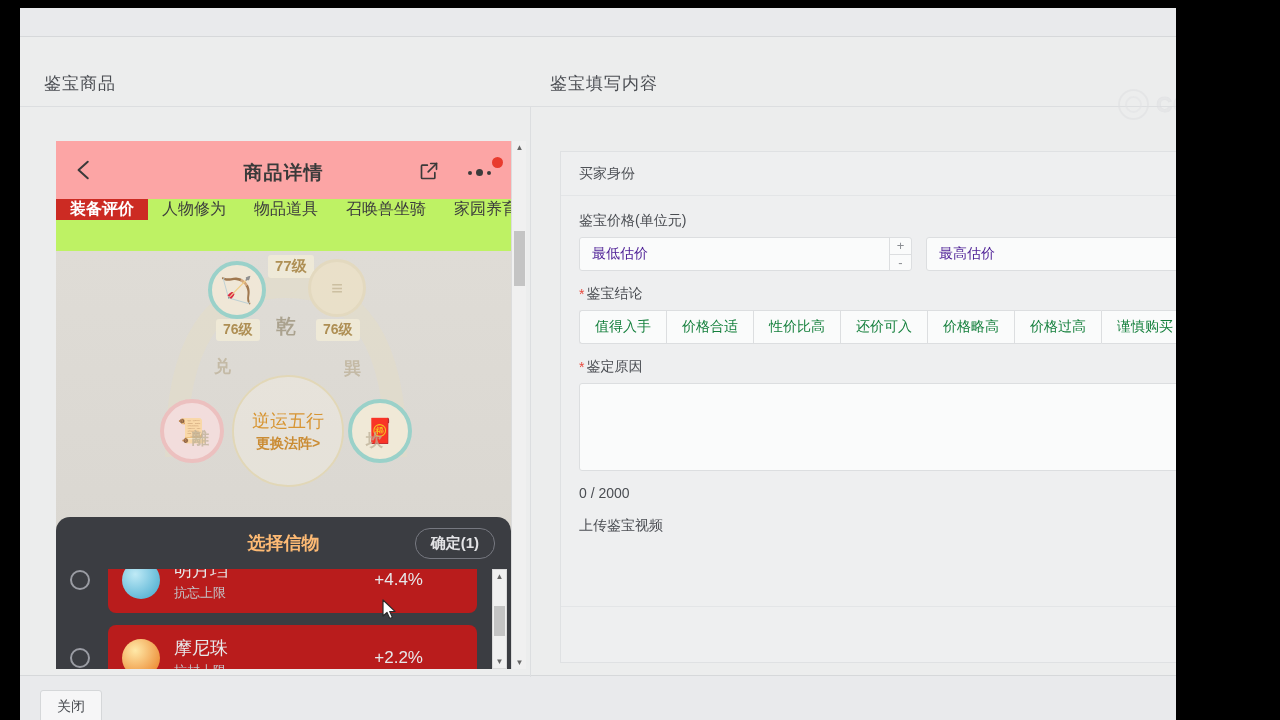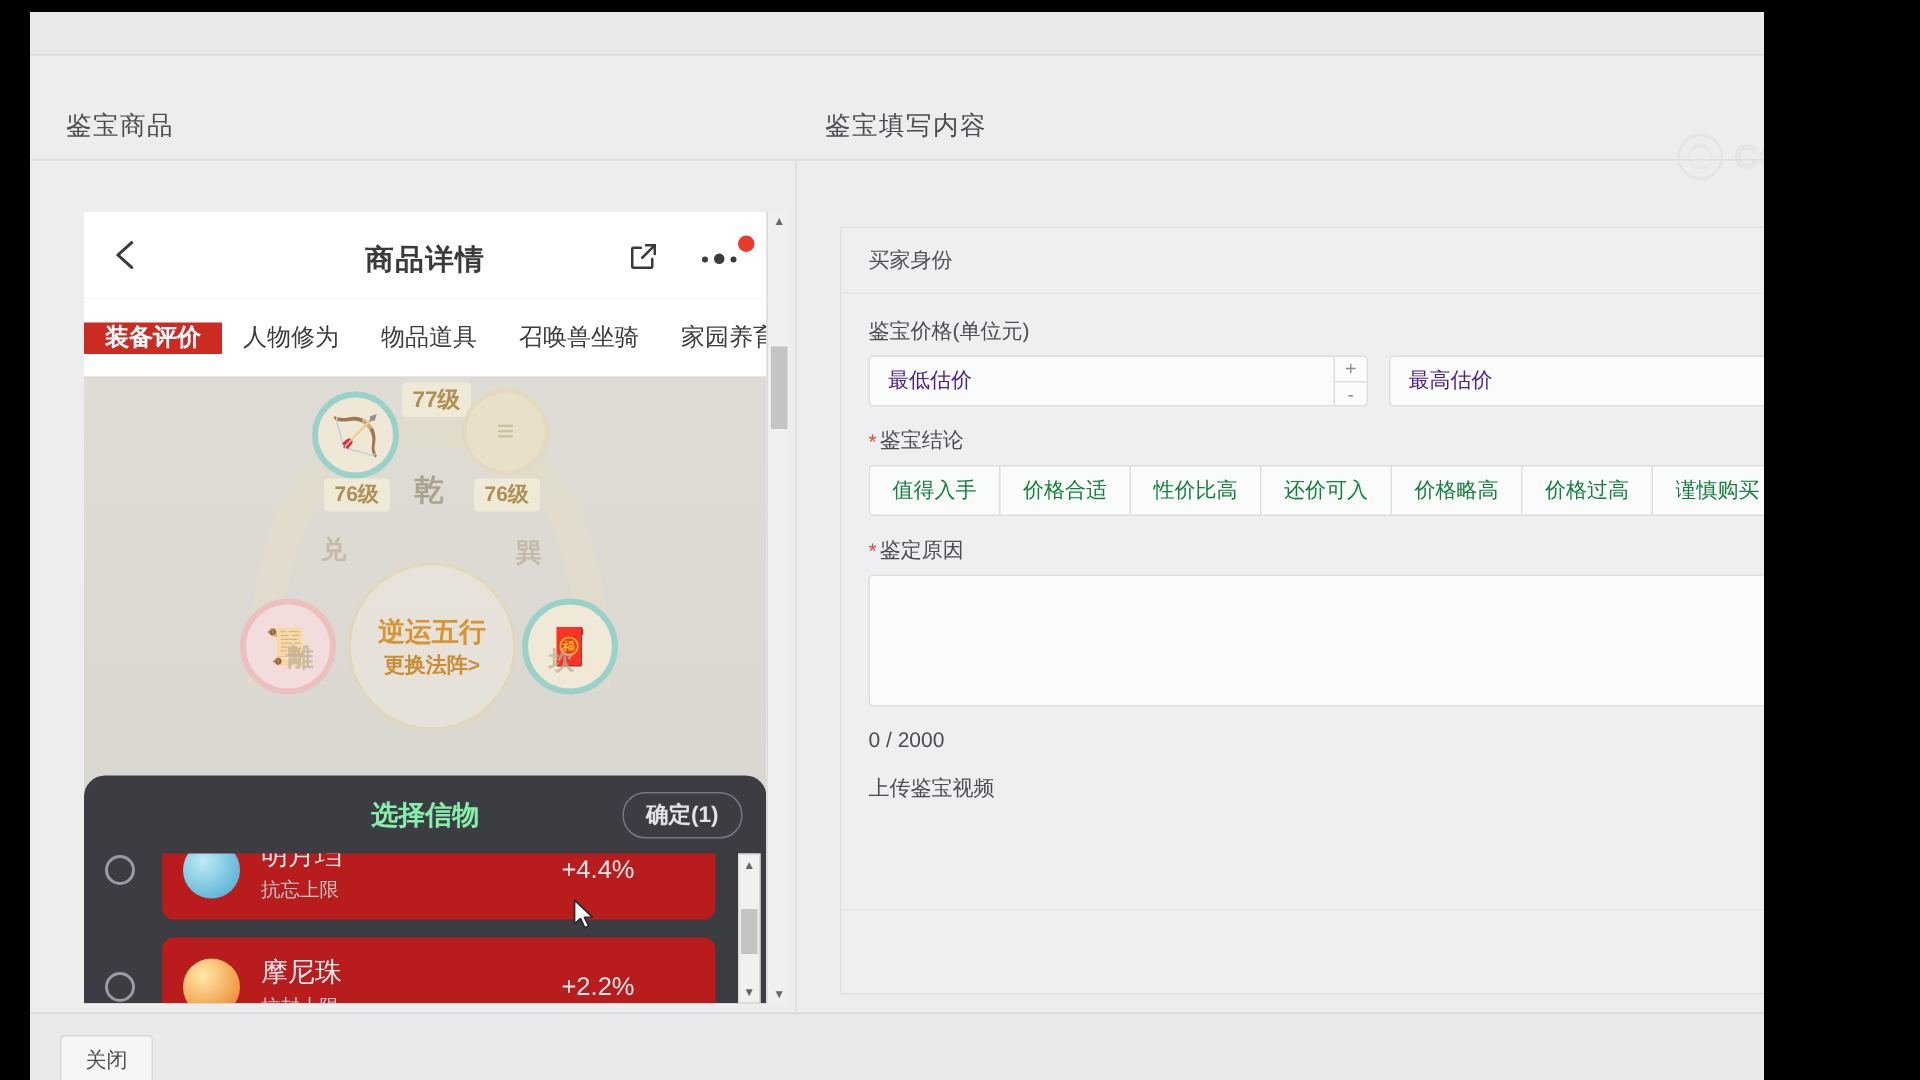--- a/index.html
+++ b/index.html
@@ -84,21 +84,21 @@
   }
   #game-view {
     position: absolute; left: 8px; top: 0;
     width: 455px; height: 528px;
     background: #e0dfdd;
     overflow: hidden;
   }
   #game-topbar {
     position: absolute; left: 0; top: 0;
     width: 455px; height: 58px;
-    background: #ffffff;
+    background: #fca5a5;
     display: flex; align-items: center;
   }
   #back-icon {
     position: absolute; left: 18px; top: 18px;
     width: 22px; height: 22px;
   }
   #game-heading {
     position: absolute; left: 0; top: 19px; width: 455px;
     text-align: center;
     font-size: 19px; font-weight: bold; color: #3a3a3a;
@@ -109,22 +109,22 @@
   #more-icon i { display: block; width: 4px; height: 4px; border-radius: 50%; background: #3b3b3b; }
   #more-icon i.big { width: 7px; height: 7px; }
   #red-dot {
     position: absolute; left: 436px; top: 16px;
     width: 11px; height: 11px; border-radius: 50%; background: #e83b2e;
   }
 
   #game-tabs {
     position: absolute; left: 0; top: 58px;
     width: 455px; height: 52px;
-    background: #ffffff;
-    display: flex; align-items: center;
+    background: #bef264;
+    display: flex; align-items: flex-start;
     overflow: hidden;
   }
   .gtab {
     display: flex; align-items: center; justify-content: center;
     padding: 0 14px;
     font-size: 16px; color: #3d3d3d;
     white-space: nowrap;
   }
   .gtab.active { background: #cc2b23; color: #fff; font-weight: bold; }
 
@@ -156,42 +156,42 @@
     opacity: .75;
   }
   #center-circle {
     position: absolute; left: 116px; top: 118px;
     width: 112px; height: 112px; border-radius: 50%;
     border: 2px solid #e3d7b3;
     background: rgba(250,246,232,.4);
     display: flex; flex-direction: column;
     align-items: center; justify-content: center; gap: 2px;
   }
-  #center-circle .t1 { color: #d78a18; font-size: 18px; font-weight: bold; }
+  #center-circle .t1 { color: #d78a18; font-size: 18px; font-weight: normal; }
   #center-circle .t2 { color: #c87f19; font-size: 14px; font-weight: bold; }
 
   #cursor {
     position: absolute; left: 326px; top: 348px;
     width: 16px; height: 22px; z-index: 9;
   }
 
   
   #item-modal {
     position: absolute; left: 0; top: 266px;
     width: 455px; height: 152px;
     background: #3b3d42;
     border-radius: 14px 14px 0 0;
     overflow: hidden;
   }
   #modal-head {
     position: relative; height: 52px;
   }
   #modal-title {
     position: absolute; left: 0; top: 14px; width: 455px;
-    text-align: center; color: #86efac; font-size: 18px; font-weight: bold;
+    text-align: center; color: #fdba74; font-size: 18px; font-weight: bold;
   }
   #confirm-btn {
     position: absolute; right: 16px; top: 11px;
     padding: 5px 15px; border-radius: 15px;
     border: 1px solid #767880;
     color: #e3e3e6; font-size: 15px; font-weight: bold;
   }
   #item-list {
     position: absolute; left: 0; top: 52px;
     width: 455px; height: 100px;

